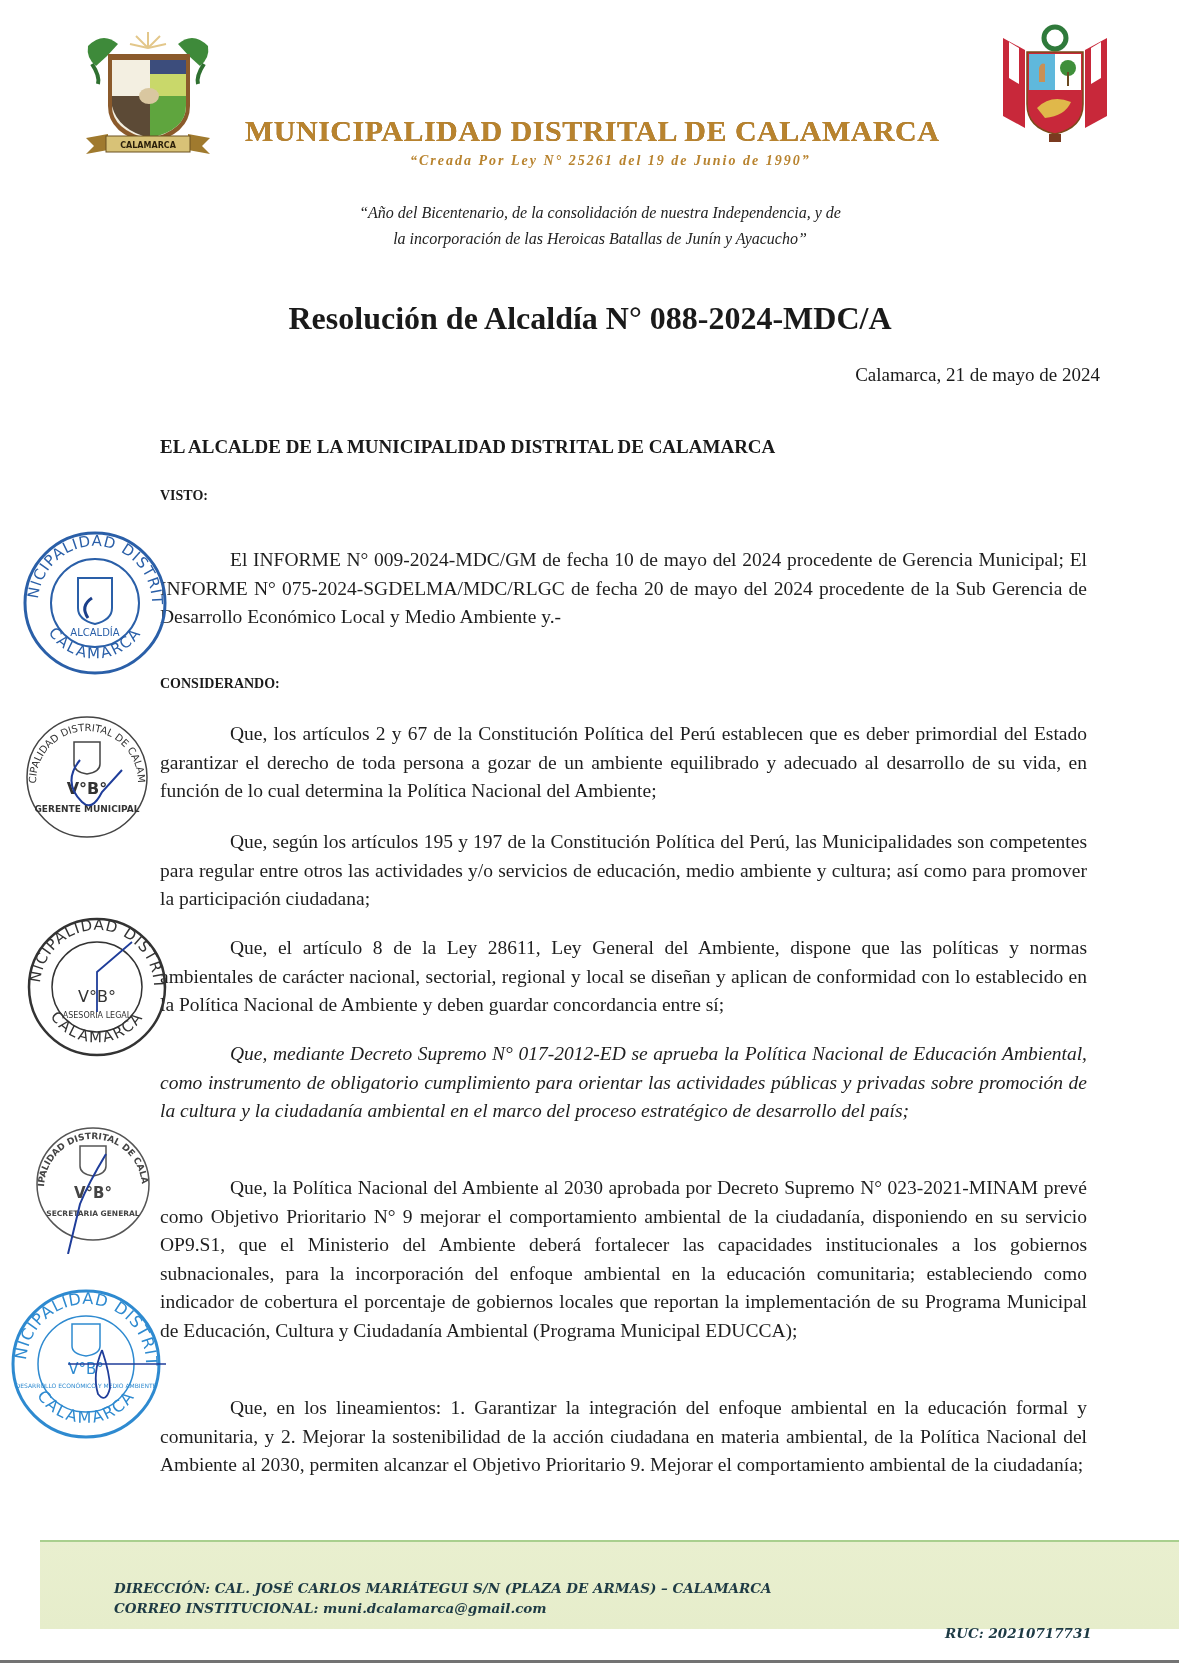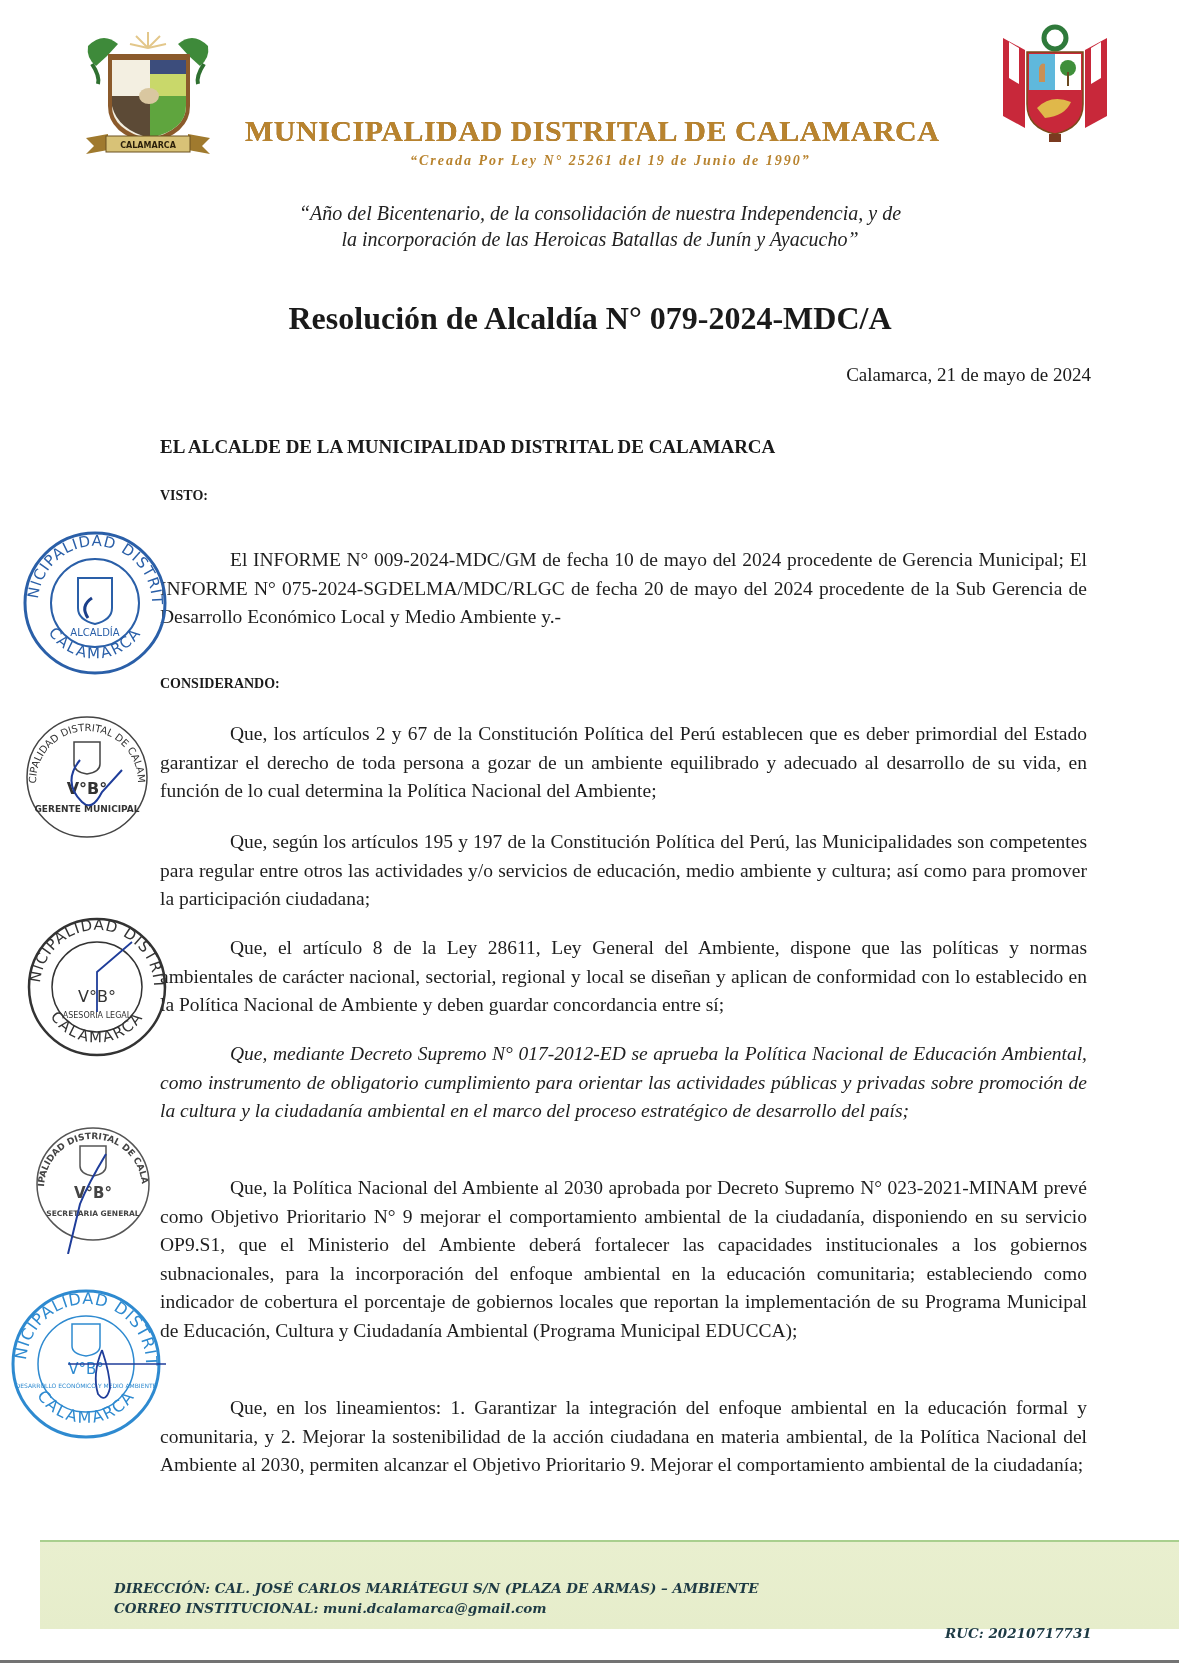--- a/index.html
+++ b/index.html
@@ -16,27 +16,27 @@
     left: 245px; top: 114px; width: 740px; font-size: 30px; font-weight: bold;
     color: #b8832e; letter-spacing: 0.5px; white-space: nowrap;
     text-shadow: 0 0 0.5px #8a5a1a;
   }
   .muni-sub {
     left: 410px; top: 153px; font-size: 14px; font-style: italic; font-weight: bold;
     color: #b8832e; letter-spacing: 2px; white-space: nowrap;
   }
   .year-motto {
     left: 200px; top: 200px; width: 800px; text-align: center;
-    font-size: 20px; font-style: italic; line-height: 26px; color: #222;
+    font-size: 16px; font-style: italic; line-height: 26px; color: #222;
   }
   .res-title {
     left: 150px; top: 300px; width: 880px; text-align: center; font-size: 32px; font-weight: bold;
     color: #1a1a1a;
   }
-  .date-line { right: 88px; top: 364px; font-size: 19px; }
+  .date-line { right: 79px; top: 364px; font-size: 19px; }
   .authority { left: 160px; top: 436px; font-size: 19px; font-weight: bold; text-align: center; }
   .section-h { font-size: 14px; font-weight: bold; left: 160px; }
 
   .body-text {
     left: 160px; width: 927px; font-size: 19.5px; line-height: 28.5px;
     text-align: justify; color: #1e1e1e;
   }
   .body-text .ind { display: inline-block; width: 70px; }
 
   
@@ -111,21 +111,21 @@
     <path d="M42 84 Q56 70 76 78 Q70 92 50 94Z" fill="#e0b84a"></path>
     <rect x="54" y="110" width="12" height="8" fill="#7a3a20"></rect>
   </svg>
 </div>
 
 <div class="abs year-motto">
   <div>“Año del Bicentenario, de la consolidación de nuestra Independencia, y de</div>
   <div>la incorporación de las Heroicas Batallas de Junín y Ayacucho”</div>
 </div>
 
-<div class="abs res-title">Resolución de Alcaldía N° 079-2024-MDC/A</div>
+<div class="abs res-title">Resolución de Alcaldía N° 088-2024-MDC/A</div>
 <div class="abs date-line">Calamarca, 21 de mayo de 2024</div>
 <div class="abs authority">EL ALCALDE DE LA MUNICIPALIDAD DISTRITAL DE CALAMARCA</div>
 
 <div class="abs section-h" style="top:488px;">VISTO:</div>
 <div class="abs body-text" style="top:546px;">
   <span class="ind"></span><span>El INFORME N° 009-2024-MDC/GM de fecha 10 de mayo del 2024 procedente de Gerencia Municipal; El INFORME N° 075-2024-SGDELMA/MDC/RLGC de fecha 20 de mayo del 2024 procedente de la Sub Gerencia de Desarrollo Económico Local y Medio Ambiente y.-</span>
 </div>
 
 <div class="abs section-h" style="top:676px;">CONSIDERANDO:</div>
 
@@ -210,17 +210,17 @@
     <text font-size="16" fill="#2e8ad0" font-family="DejaVu Sans, sans-serif" letter-spacing="2"><textPath href="#arcE2" startOffset="50%" text-anchor="middle">CALAMARCA</textPath></text>
     <path d="M66 40 L94 40 L94 62 Q94 70 80 72 Q66 70 66 62Z" fill="none" stroke="#2e8ad0" stroke-width="1.5"></path>
     <text x="80" y="90" text-anchor="middle" font-size="15" fill="#2e8ad0" font-family="DejaVu Sans, sans-serif">V°B°</text>
     <text x="80" y="104" text-anchor="middle" font-size="6" fill="#2e8ad0" font-family="DejaVu Sans, sans-serif">DESARROLLO ECONÓMICO Y MEDIO AMBIENTE</text>
     <line x1="62" y1="80" x2="170" y2="80" stroke="#1f3d9a" stroke-width="1.5"></line>
     <path d="M96 66 Q86 90 92 110 Q100 120 104 104 Q104 90 96 66" stroke="#1f3d9a" stroke-width="1.8" fill="none"></path>
   </svg>
 </div>
 
 <div class="abs footer-band">
-  <div class="abs footer-line" style="left:74px; top:38px;">DIRECCIÓN: CAL. JOSÉ CARLOS MARIÁTEGUI S/N (PLAZA DE ARMAS) – AMBIENTE</div>
+  <div class="abs footer-line" style="left:74px; top:38px;">DIRECCIÓN: CAL. JOSÉ CARLOS MARIÁTEGUI S/N (PLAZA DE ARMAS) – CALAMARCA</div>
   <div class="abs footer-line" style="left:905px; top:38px;margin-top:45px;">RUC: 20210717731</div>
   <div class="abs footer-line" style="left:74px; top:58px;">CORREO INSTITUCIONAL: muni.dcalamarca@gmail.com</div>
 </div>
 <div class="abs bottom-rule"></div>
 
 </body></html>

